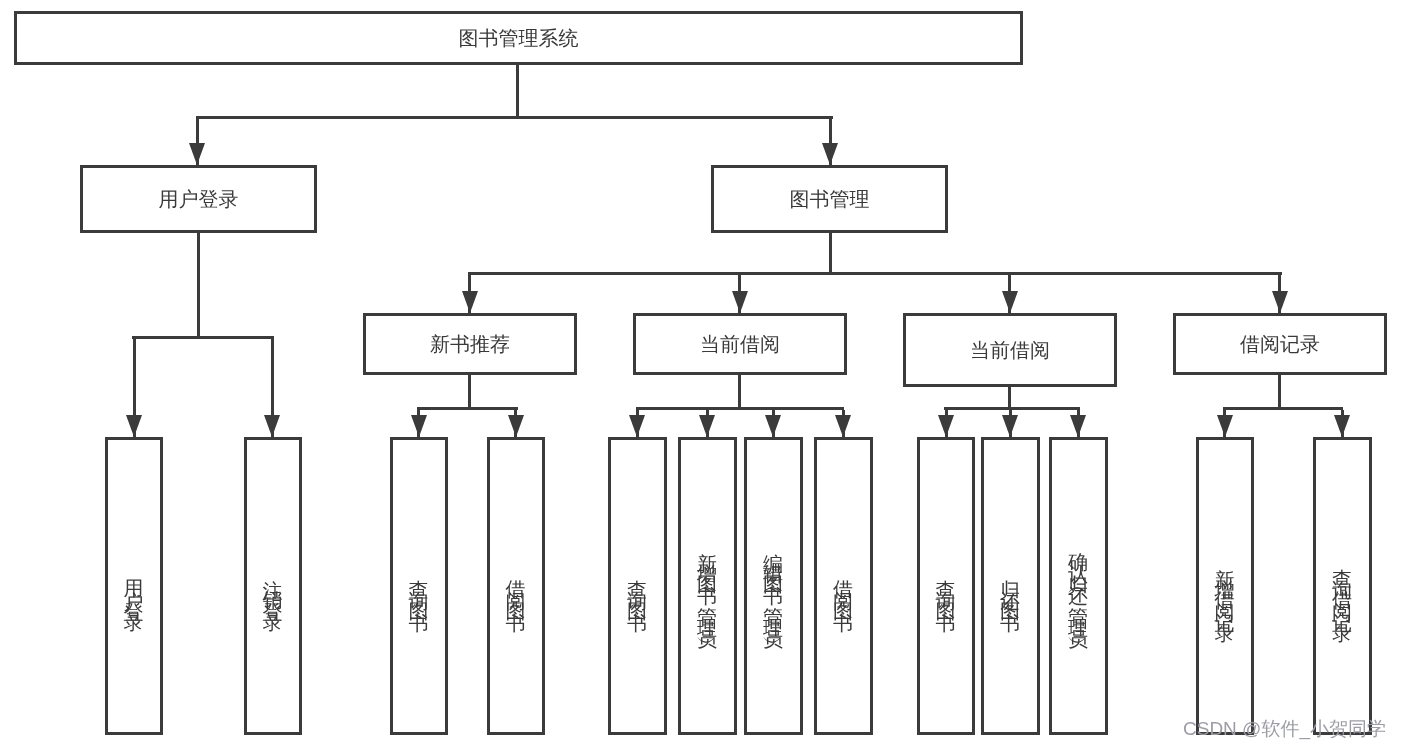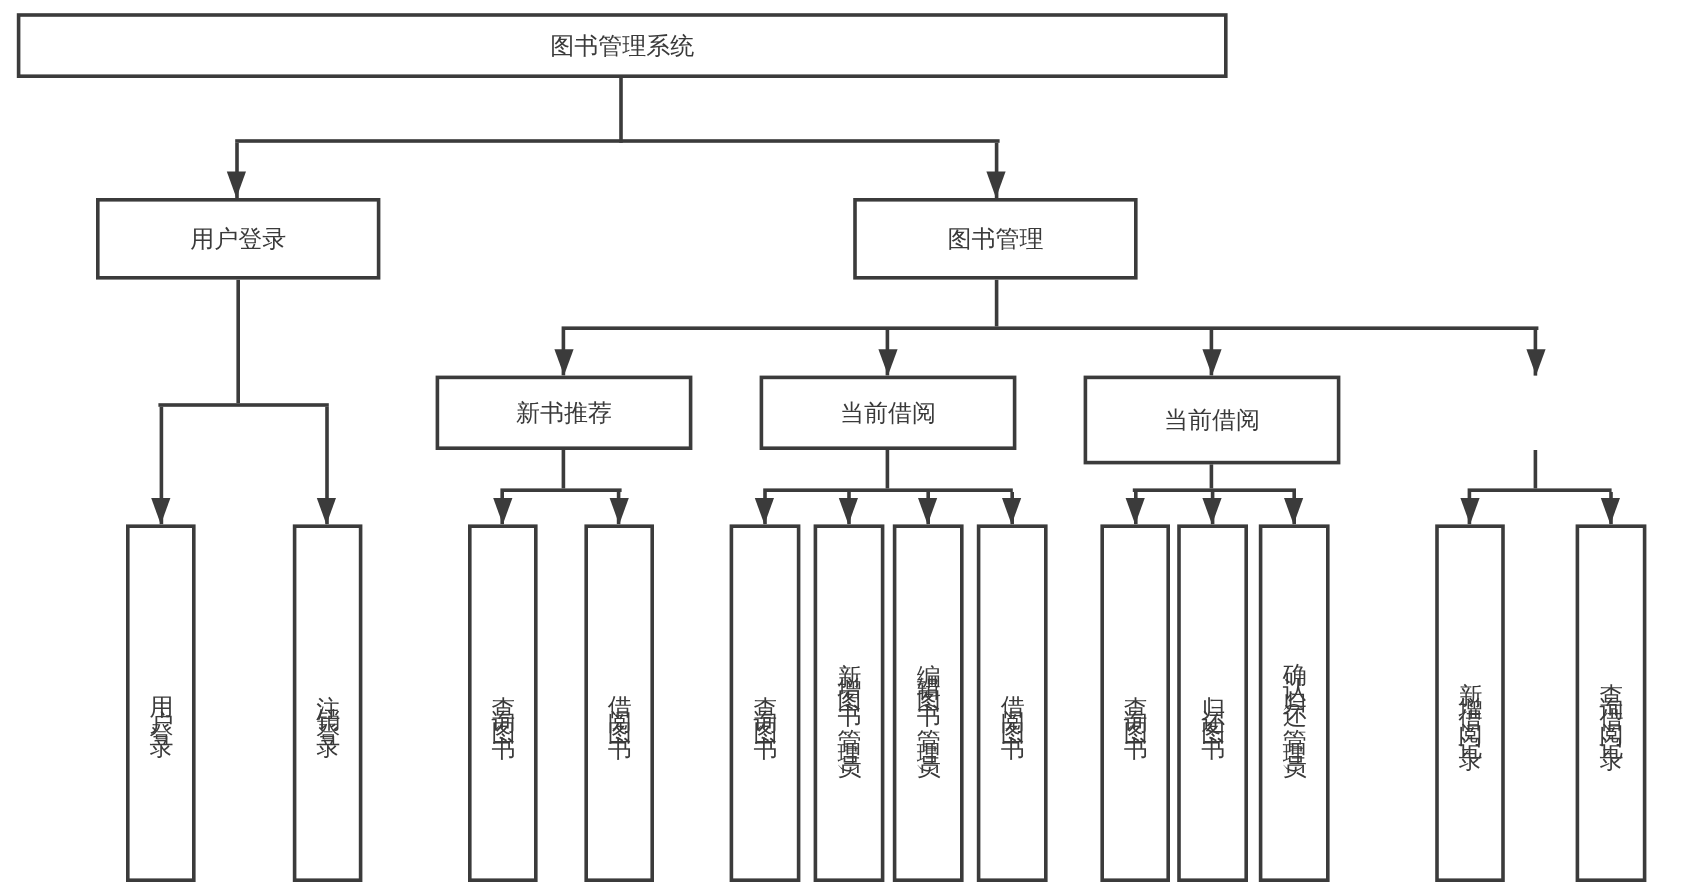--- a/index.html
+++ b/index.html
@@ -77,20 +77,21 @@
   <div class="ln" style="left:1341px;top:410px;width:3px;height:27px"></div>
 
   <div class="box" style="left:14px;top:11px;width:1009px;height:54px">图书管理系统</div>
 
   <div class="box" style="left:80px;top:165px;width:237px;height:68px">用户登录</div>
   <div class="box" style="left:363px;top:313px;width:214px;height:62px">新书推荐</div>
 
   <div class="box" style="left:711px;top:165px;width:237px;height:68px">图书管理</div>
   <div class="box" style="left:633px;top:313px;width:214px;height:62px">当前借阅</div>
   <div class="box" style="left:903px;top:313px;width:214px;height:74px">当前借阅</div>
+  <div class="box" style="left:1173px;top:313px;width:214px;height:62px">借阅记录</div>
 
   <div class="box" style="left:105px;top:437px;width:58px;height:298px">
     <span class="vtext">用户登录</span>
   </div>
   <div class="box" style="left:244px;top:437px;width:58px;height:298px">
     <span class="vtext">注销登录</span>
   </div>
 
   <div class="box" style="left:390px;top:437px;width:58px;height:298px">
     <span class="vtext">查询图书</span>
@@ -148,14 +149,15 @@
   <div class="arrow" style="left:765px;top:415px"></div>
   <div class="arrow" style="left:835px;top:415px"></div>
 
   <div class="arrow" style="left:938px;top:415px"></div>
   <div class="arrow" style="left:1002px;top:415px"></div>
   <div class="arrow" style="left:1070px;top:415px"></div>
 
   <div class="arrow" style="left:1217px;top:415px"></div>
   <div class="arrow" style="left:1334px;top:415px"></div>
 
+  <div class="watermark">CSDN @软件_小贺同学</div>
 
 </div>
 
 </body></html>

